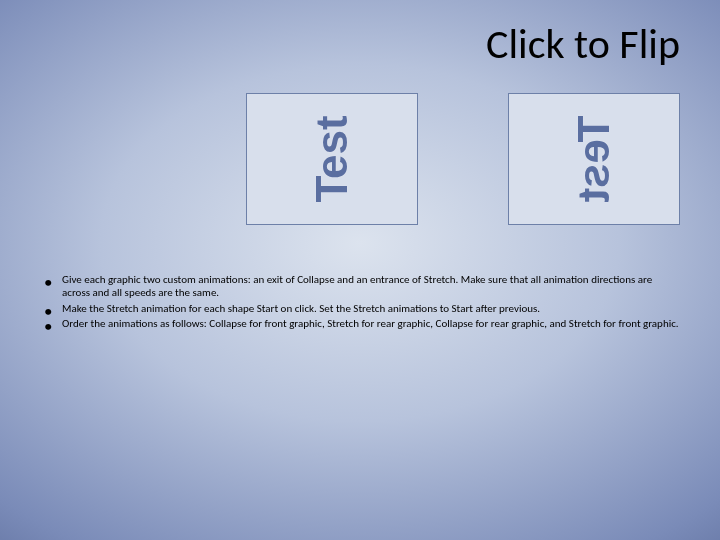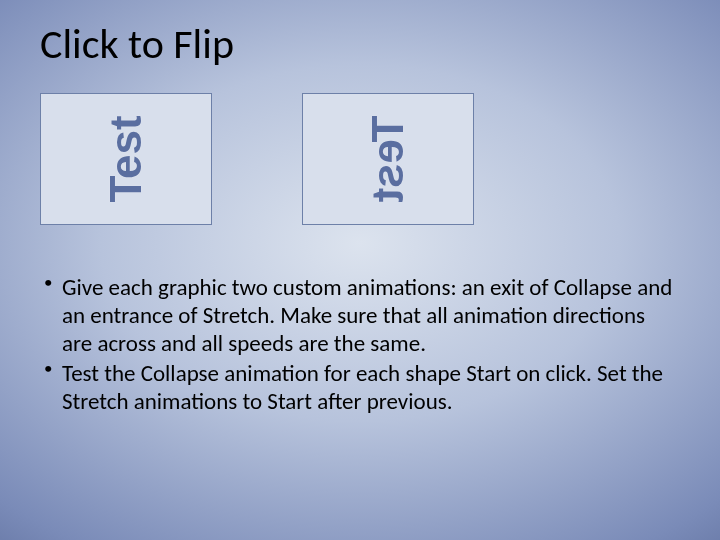--- a/index.html
+++ b/index.html
@@ -7,21 +7,21 @@
   body {
     font-family: Calibri, "Segoe UI", Arial, sans-serif;
     background: radial-gradient(ellipse 120% 110% at 50% 45%, #dce3ee 0%, #b7c3dc 30%, #7a8bb8 60%, #3a4a7a 88%, #17213f 100%);
     color: #000;
   }
   .slide {
     width: 100%;
     height: 100%;
     display: flex;
     flex-direction: column;
-    align-items: flex-start;
+    align-items: flex-end;
     padding: 18px 40px 28px 40px;
   }
   .title {
     font-size: 42px;
     font-weight: 400;
     color: #000;
     margin-bottom: 18px;
     text-align: center;
   }
   .graphics-row {
@@ -48,21 +48,21 @@
     line-height: 1;
     display: block;
     text-shadow: 0 0 1px rgba(255,255,255,0.6);
   }
   .rotL { transform: rotate(-90deg); }
   .rotR { transform: rotate(-90deg) scaleX(-1); }
   .bullets {
     width: 100%;
     max-width: 640px;
     list-style: none;
-    font-size: 23px;
+    font-size: 11px;
     line-height: 1.22;
     color: #000;
   }
   .bullets li {
     position: relative;
     padding-left: 22px;
     margin-bottom: 2px;
   }
   .bullets li::before {
     content: "•";
@@ -83,16 +83,17 @@
     <div class="graphic">
       <span class="wordart rotL">Test</span>
     </div>
     <div class="graphic">
       <span class="wordart rotR">Test</span>
     </div>
   </div>
 
   <ul class="bullets">
     <li>Give each graphic two custom animations: an exit of Collapse and an entrance of Stretch.  Make sure that all animation directions are across and all speeds are the same.</li>
-    <li>Test the Collapse animation for each shape Start on click.  Set the Stretch animations to Start after previous.</li>
+    <li>Make the Stretch animation for each shape Start on click.  Set the Stretch animations to Start after previous.</li>
+    <li>Order the animations as follows:   Collapse for front graphic, Stretch for rear graphic, Collapse for rear graphic, and Stretch for front graphic.</li>
   </ul>
 
 </div>
 
 </body></html>

